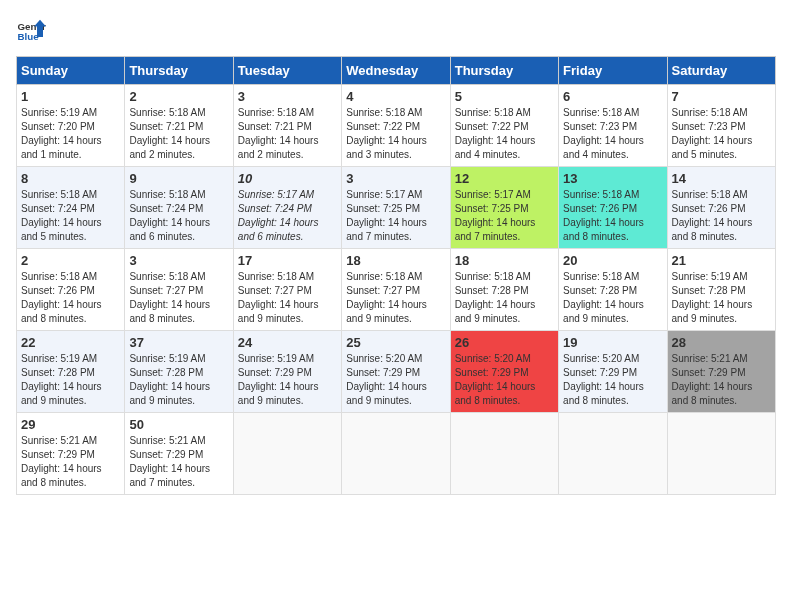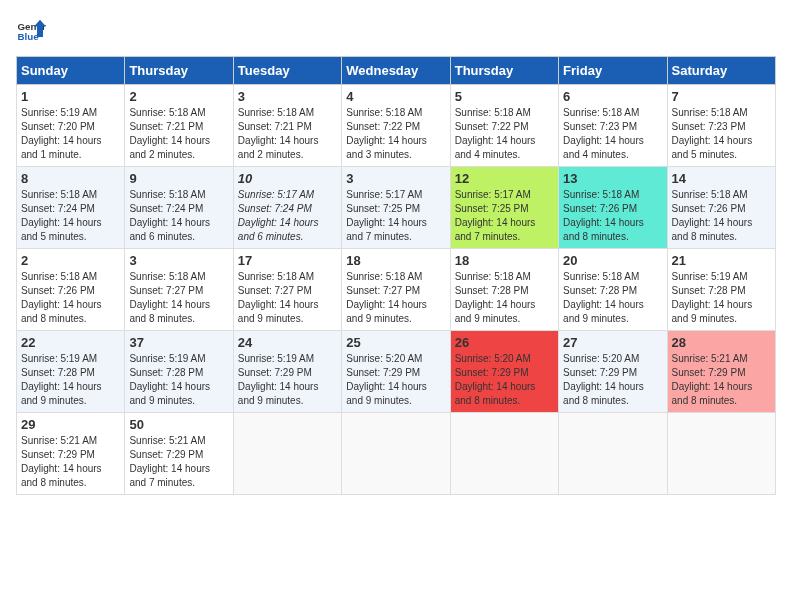--- a/index.html
+++ b/index.html
@@ -264,26 +264,26 @@
 Sunset: 7:29 PM
 Daylight: 14 hours and 9 minutes.</div>
         </td>
         <td style="background: #ef4444;">
           <span class="day-number">26</span>
           <div class="cell-text" style="white-space: pre-line;">Sunrise: 5:20 AM
 Sunset: 7:29 PM
 Daylight: 14 hours and 8 minutes.</div>
         </td>
         <td style="background: rgb(240, 244, 251);">
-          <span class="day-number">27</span>
+          <span class="day-number">19</span>
           <div class="cell-text" style="white-space: pre-line;">Sunrise: 5:20 AM
 Sunset: 7:29 PM
 Daylight: 14 hours and 8 minutes.</div>
         </td>
-        <td style="background: #fca5a5;">
+        <td style="background: #a3a3a3;">
           <span class="day-number">28</span>
           <div class="cell-text" style="white-space: pre-line;">Sunrise: 5:21 AM
 Sunset: 7:29 PM
 Daylight: 14 hours and 8 minutes.</div>
         </td>
       </tr>
       <tr>
         <td>
           <span class="day-number">29</span>
           <div class="cell-text" style="white-space: pre-line;">Sunrise: 5:21 AM

